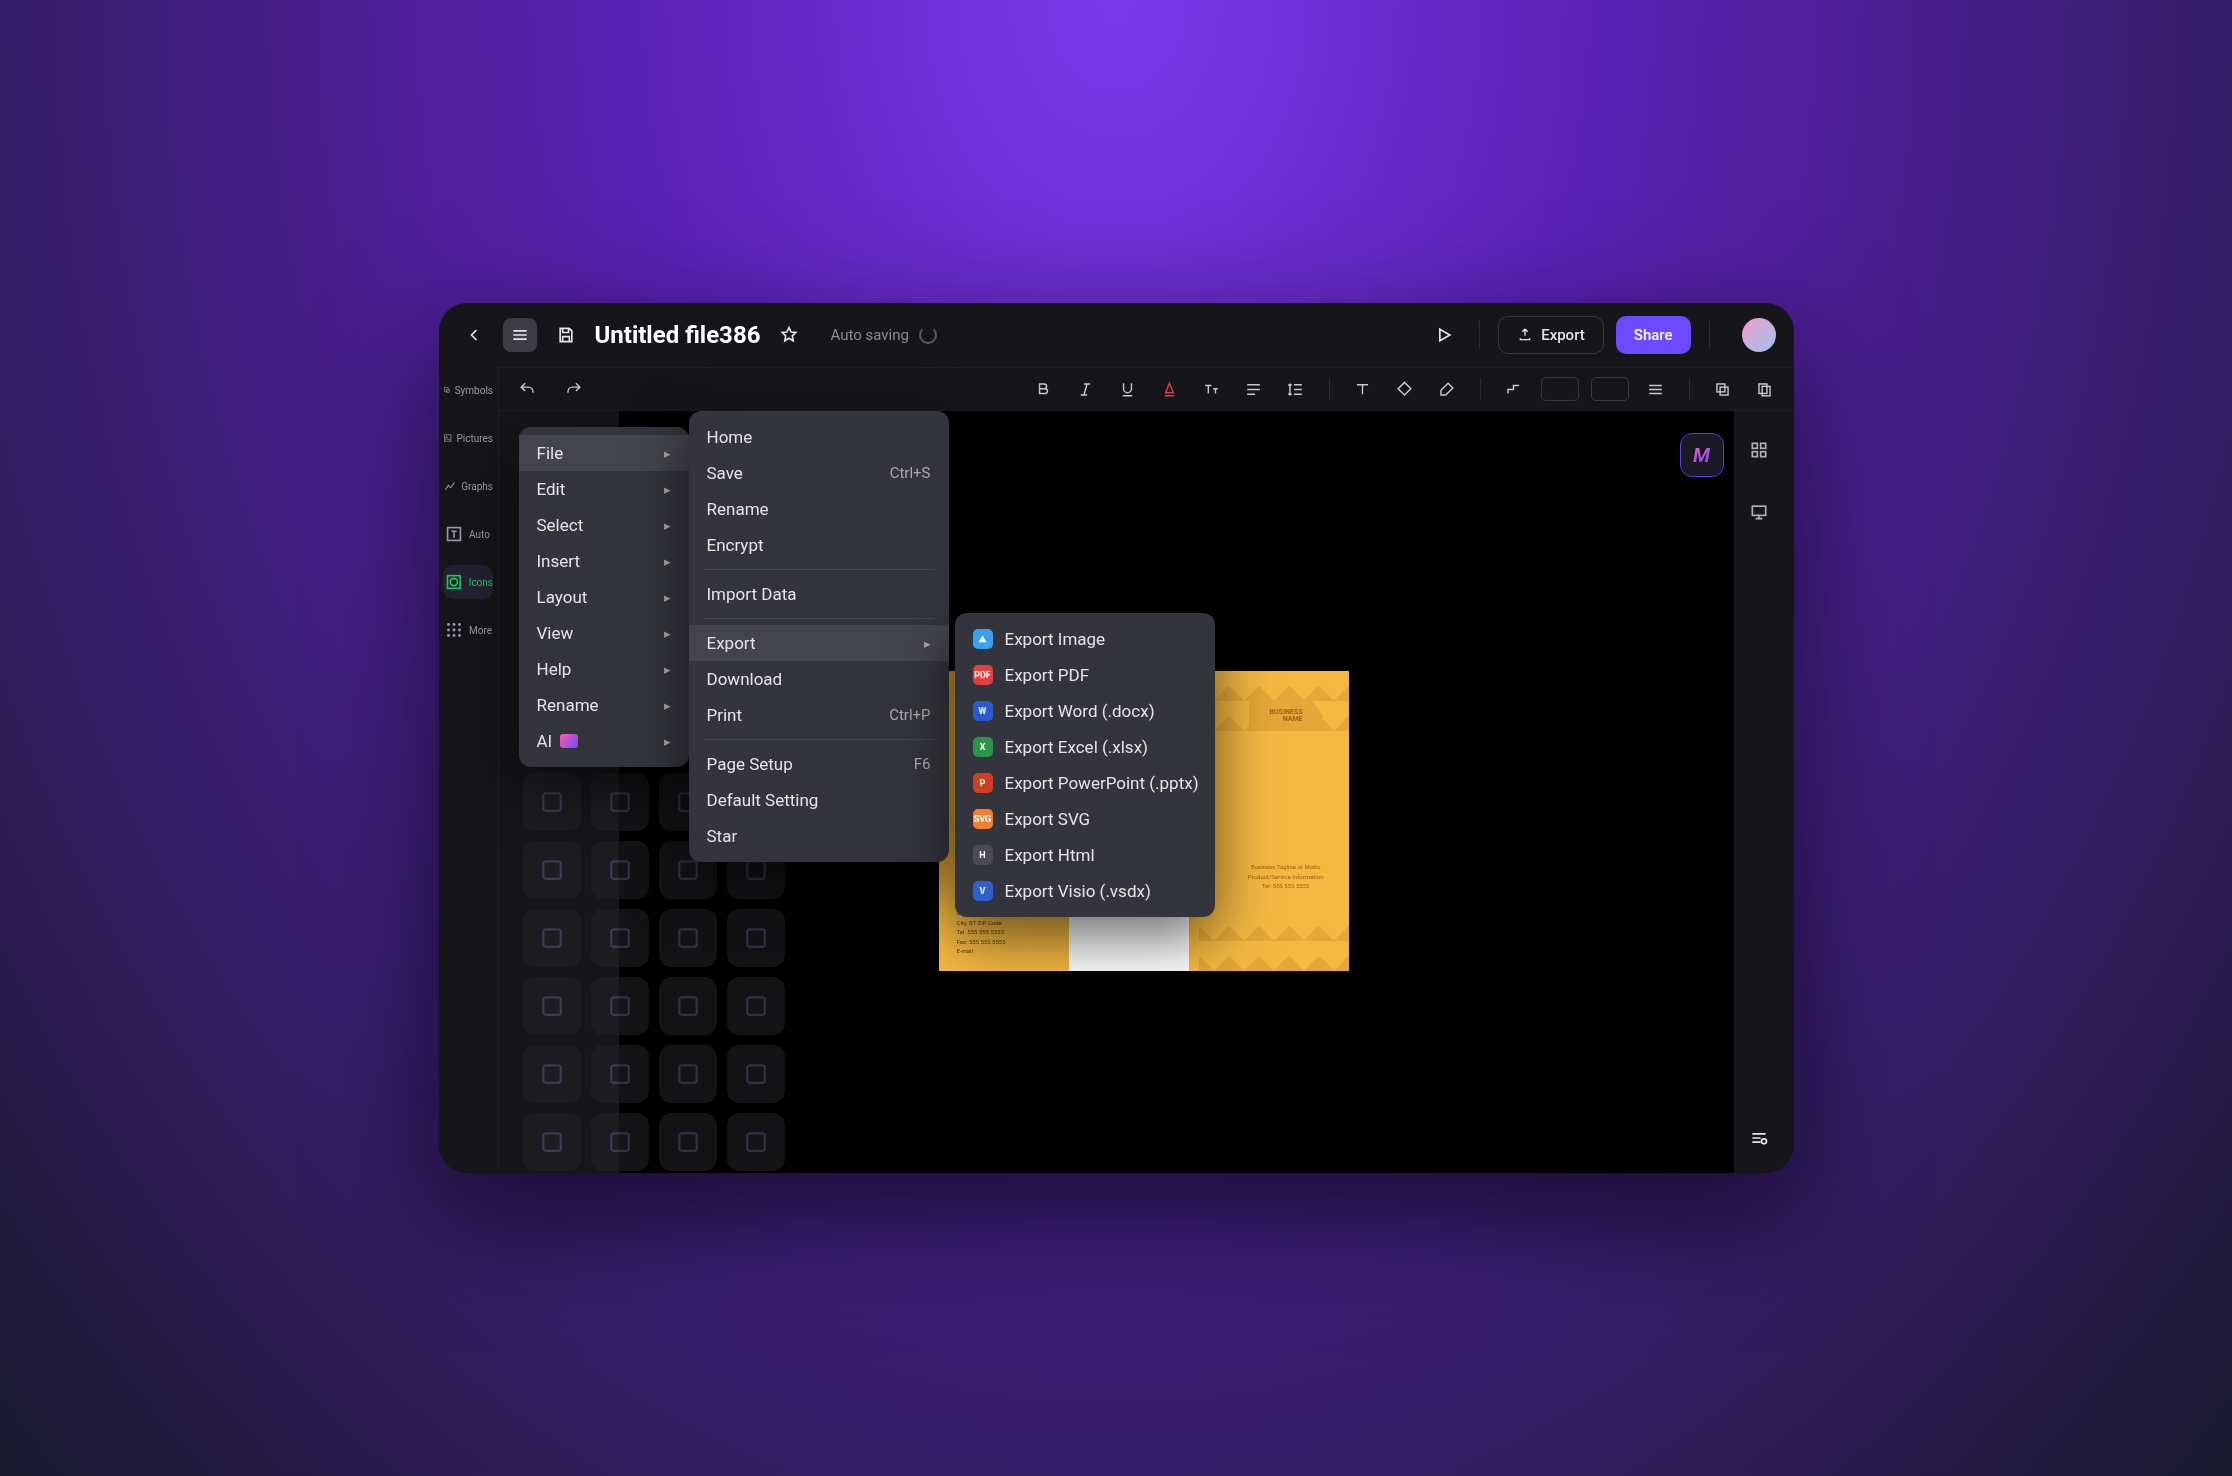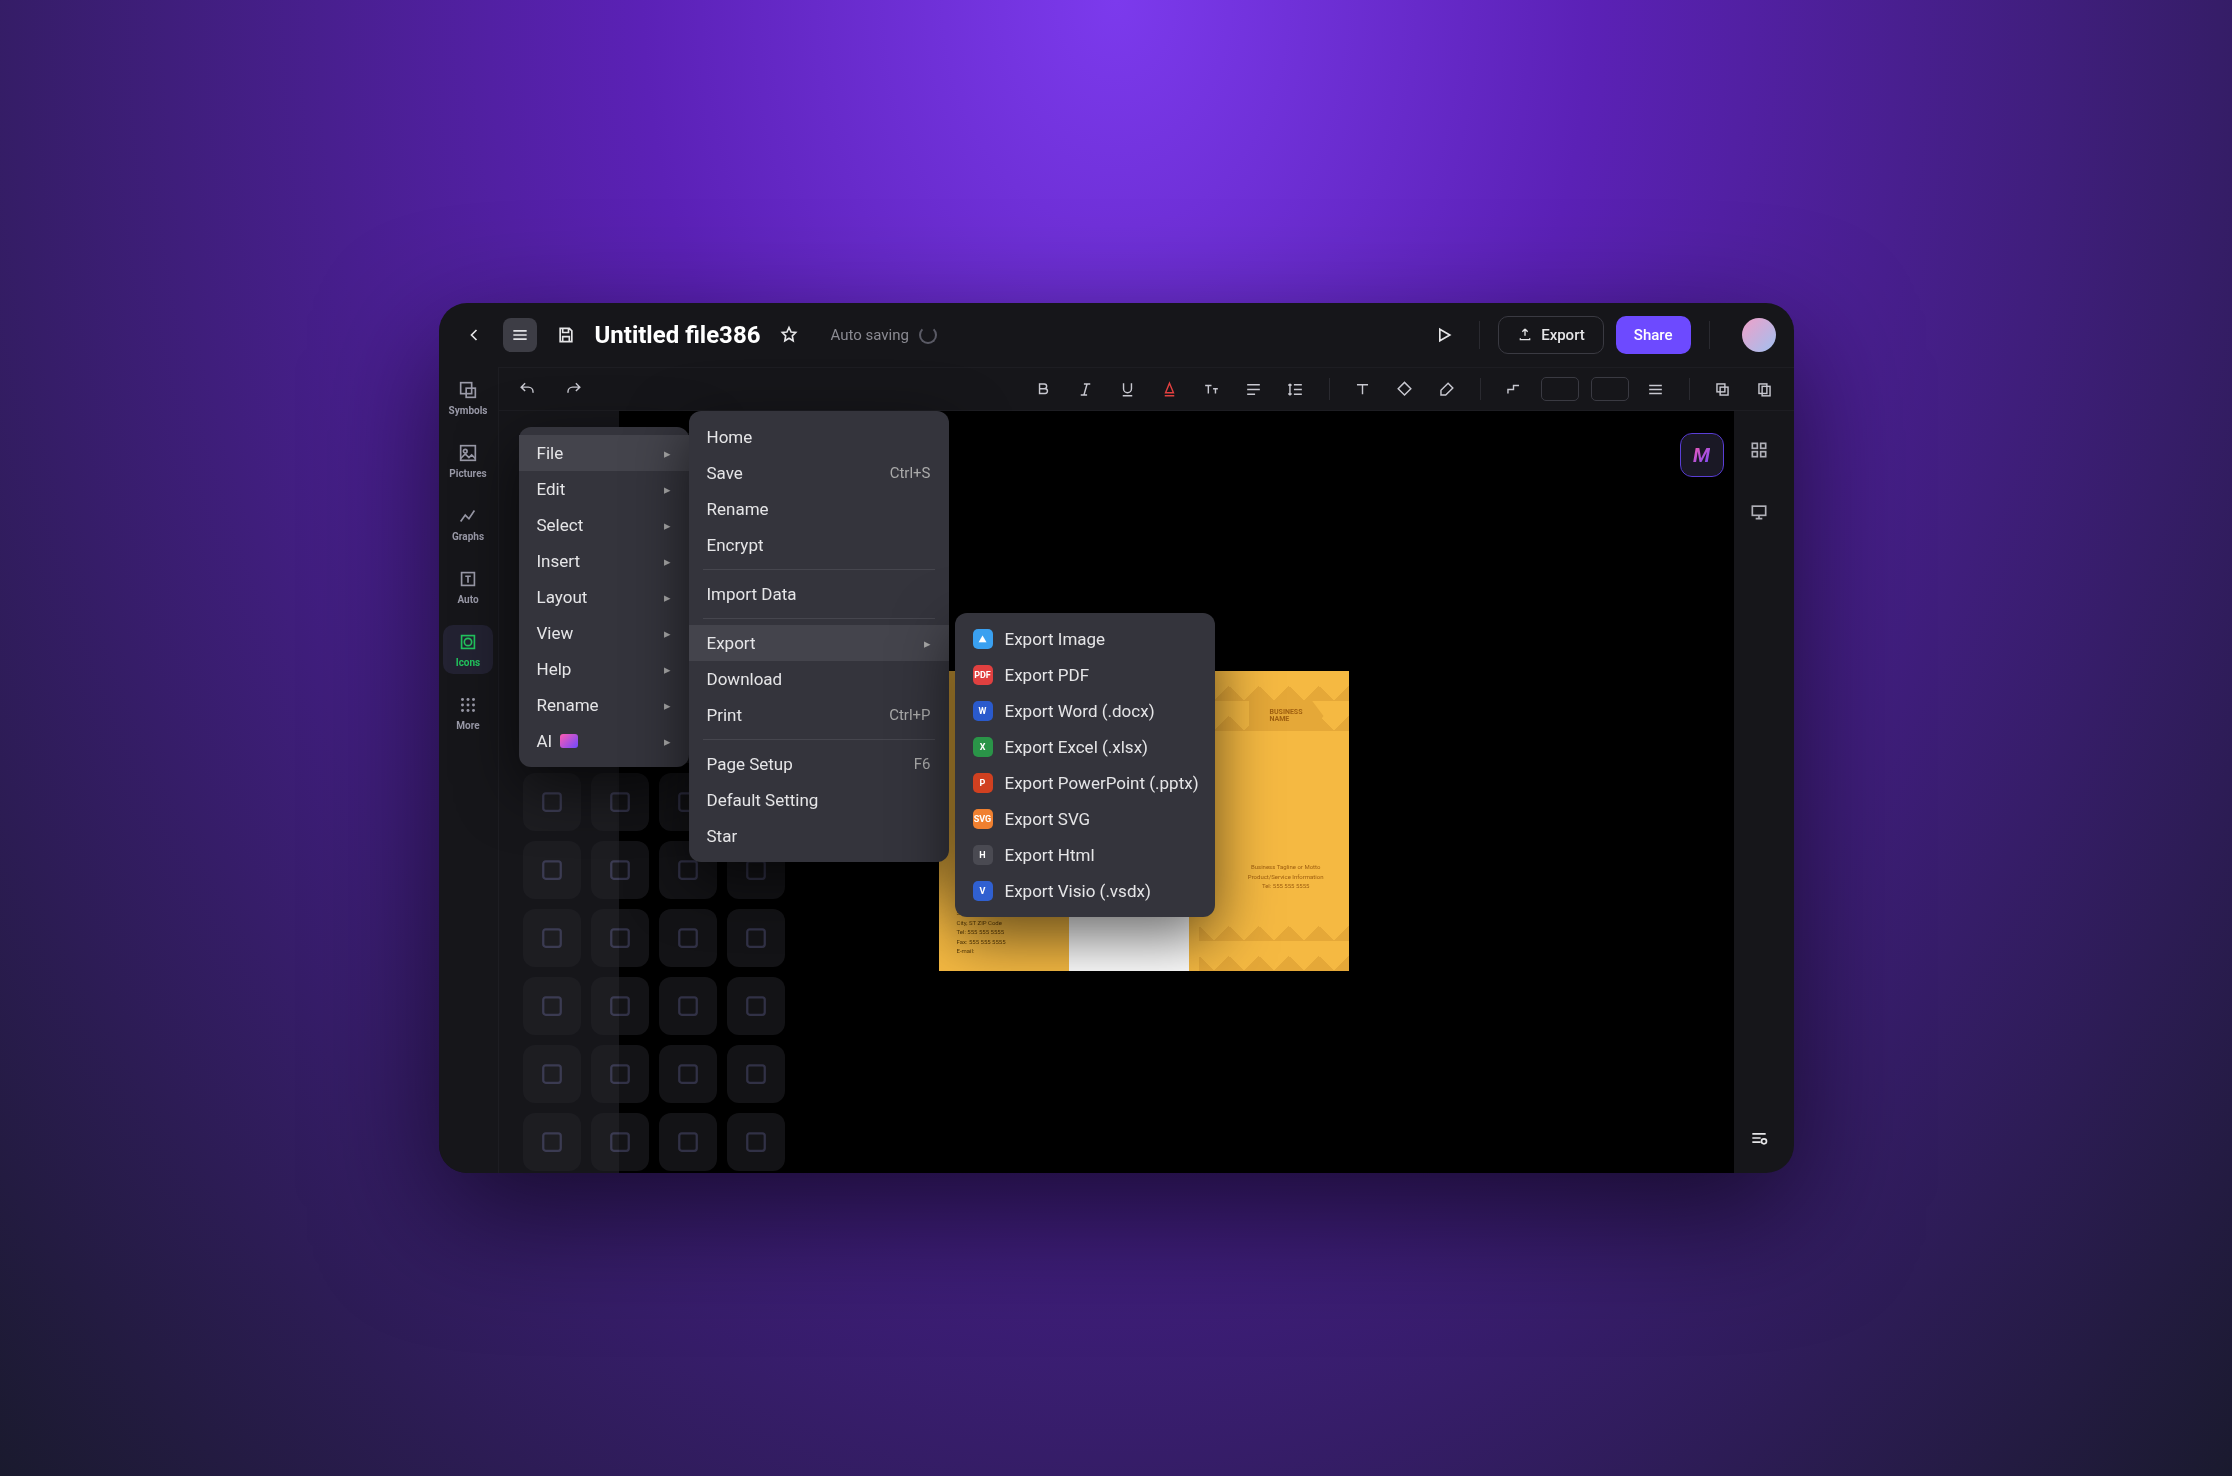--- a/index.html
+++ b/index.html
@@ -17,21 +17,21 @@
   .grow { flex:1; }
   .divv { width:1px; height:28px; background:#2a2a30; margin:0 6px; }
   .pill { height:38px; display:flex; align-items:center; gap:8px; padding:0 18px; border-radius:10px; cursor:pointer; font-size:15px; font-weight:500; }
   .pill.outline { border:1px solid #3a3a42; color:#e5e5e7; }
   .pill.primary { background:#6d4aff; color:#fff; }
   .avatar { width:34px; height:34px; border-radius:50%; background:linear-gradient(135deg,#f0a0c8 0%,#a0c0f0 100%); margin-left:14px; }
 
   
   .below { display:flex; height:calc(100% - 64px); }
   .sidebartools { width:60px; background:#16161a; display:flex; flex-direction:column; align-items:center; padding-top:6px; gap:14px; border-right:1px solid #1d1d22; }
-  .tool { width:50px; display:flex; flex-direction:column; align-items:center; gap:4px; color:#9a9aa8; cursor:pointer; padding:6px 0; border-radius:10px;font-weight:bold; }
+  .tool { width:50px; display:flex; flex-direction:row; align-items:center; gap:4px; color:#9a9aa8; cursor:pointer; padding:6px 0; border-radius:10px; }
   .tool.active { color:#22c55e; background:#232232; }
   .tool svg { width:22px; height:22px; stroke:currentColor; fill:none; stroke-width:1.8; }
   .tool-label { font-size:10px; }
   .tool.morebtn svg { fill:currentColor; stroke:none; }
 
   
   .secondbar { position:absolute; left:60px; right:0; top:64px; height:44px; display:flex; align-items:center; padding:0 14px; gap:16px; border-top:1px solid #1d1d22; border-bottom:1px solid #1d1d22; }
   .tb-group { display:flex; align-items:center; gap:12px; }
   .tb-ic { width:30px; height:30px; display:flex; align-items:center; justify-content:center; cursor:pointer; color:#c8c8d0; }
   .tb-ic svg { width:19px; height:19px; stroke:currentColor; fill:none; stroke-width:1.8; }
@@ -40,21 +40,21 @@
 
   
   .iconpanel { position:absolute; left:74px; top:120px; width:340px; display:grid; grid-template-columns:repeat(4,58px); gap:10px; padding:10px; opacity:.55; }
   .iconcell { width:58px; height:58px; background:#232328; border-radius:12px; display:flex; align-items:center; justify-content:center; }
   .iconcell svg { width:30px; height:30px; stroke:#5a5a80; fill:none; stroke-width:1.8; }
 
   
   .canvas { position:absolute; left:180px; right:60px; top:108px; bottom:0; background:#000; }
   .doc { position:absolute; left:320px; top:260px; width:410px; height:300px; background:#f5b942; box-shadow:0 8px 30px rgba(0,0,0,.6); }
   .doc .hdr { position:absolute; top:30px; right:25px; width:75px; height:30px; background:#e5a838; clip-path:polygon(0 0,85% 0,100% 50%,85% 100%,0 100%); display:flex; align-items:center; justify-content:center; }
-  .doc .hdr span { font-size:7px; color:#a06010; text-align:left; font-weight:700; line-height:1; }
+  .doc .hdr span { font-size:7px; color:#a06010; text-align:right; font-weight:700; line-height:1; }
   .doc .midbox { position:absolute; left:130px; top:140px; width:120px; height:160px; background:#fff; }
   .doc .right-txt { position:absolute; right:25px; bottom:80px; font-size:6px; color:#a06010; text-align:center; line-height:1.6; }
   .doc .left-txt { position:absolute; left:18px; bottom:15px; font-size:6px; color:#604008; line-height:1.6; }
   .doc .tri-strip { position:absolute; left:260px; right:0; bottom:0; height:60px; background:
      linear-gradient(45deg,#e5a838 25%,transparent 25%),
      linear-gradient(-45deg,#e5a838 25%,transparent 25%);
      background-size:30px 30px; }
   .doc .tri-top { position:absolute; right:0; top:0; width:150px; height:60px; background:
      linear-gradient(45deg,#e5a838 25%,transparent 25%),
      linear-gradient(-45deg,#e5a838 25%,transparent 25%);

